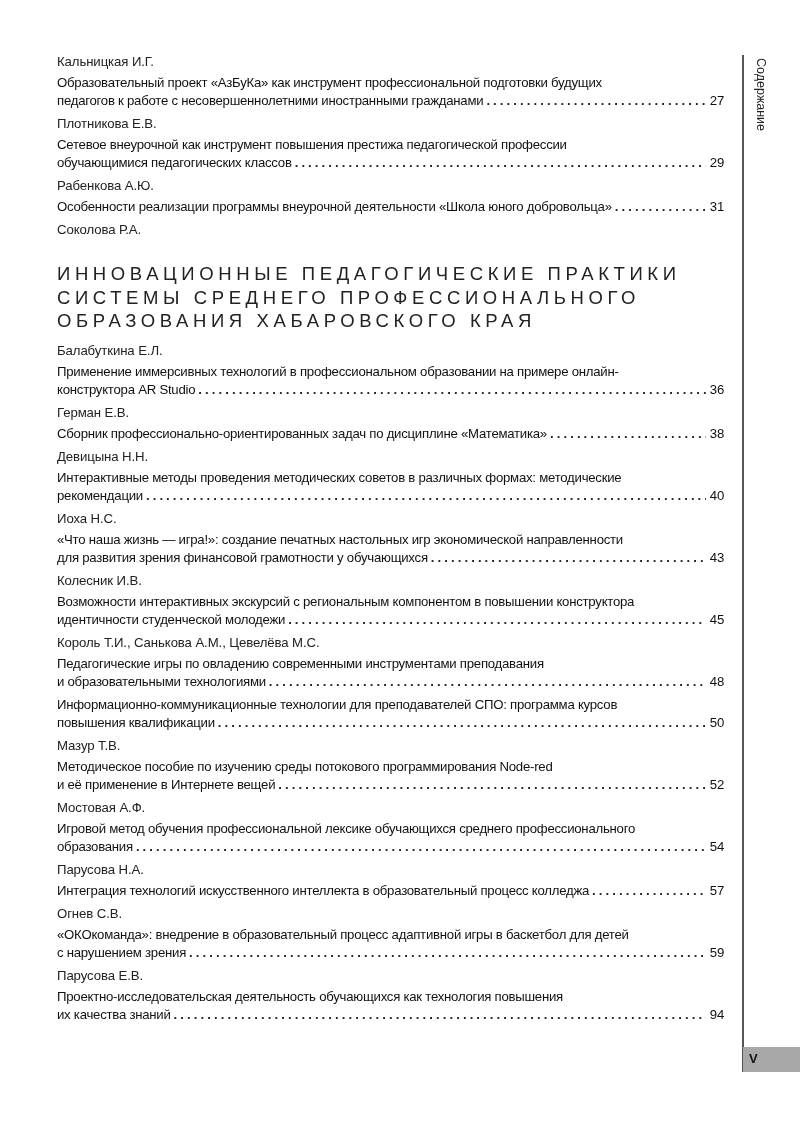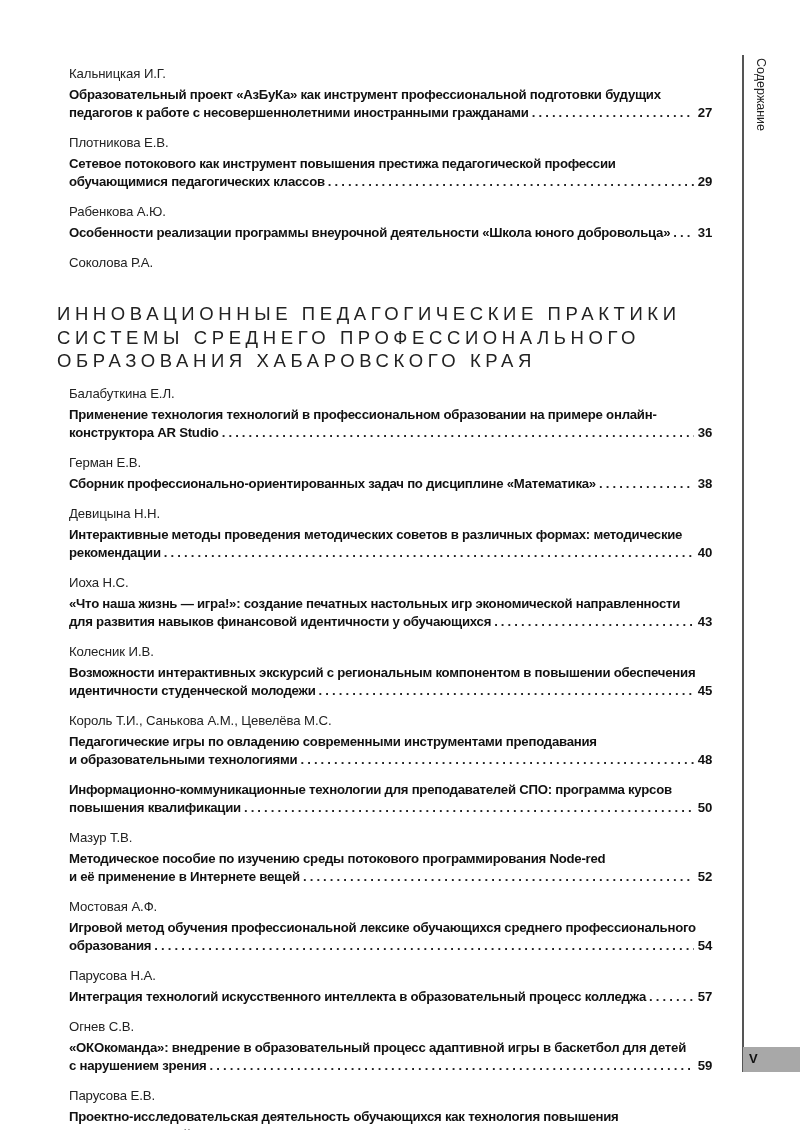--- a/index.html
+++ b/index.html
@@ -3,46 +3,46 @@
   <meta charset="utf-8">
   <style>
     html, body { margin: 0; padding: 0; background: #ffffff; }
     body {
       width: 800px; height: 1130px; position: relative; overflow: hidden;
       font-family: "Liberation Sans", sans-serif; color: #1a1a1a;
     }
     .content {
       position: absolute; left: 57px; top: 53px; width: 667px;
     }
-    .entry { margin: 12px; }
+    .entry { margin: 0; }
     .author {
       font-size: 13.2px; color: #222; line-height: 18px; height: 18px;
       margin-bottom: 3px; letter-spacing: -0.1px;
     }
     .title {
-      font-size: 13.2px; font-weight: bold; color: #111; line-height: 18px;
+      font-size: 13.2px; font-weight: normal; color: #111; line-height: 18px;
       letter-spacing: -0.25px;
       margin-bottom: 5px;
     }
     .title-last {
       display: flex; align-items: flex-start;
     }
     .title-last .txt { white-space: nowrap; }
     .title-last .dots {
       flex: 1; overflow: hidden; white-space: nowrap; margin: 0 4px 0 3px;
       letter-spacing: 2.6px; font-weight: bold; color: #222;
     }
     .title-last .dots::before {
       content: ". . . . . . . . . . . . . . . . . . . . . . . . . . . . . . . . . . . . . . . . . . . . . . . . . . . . . . . . . . . . . . . . . . . . . . . . . . . . . . . . . . . . . . . . . . . . . . . . . . . . . .";
       letter-spacing: -0.3px;
     }
     .title-last .pg { white-space: nowrap; text-align: right; }
     .section-heading {
       font-size: 18.5px; letter-spacing: 4.6px; color: #222;
-      line-height: 23.5px; margin: 30px 0 9px 0; font-weight: normal;
+      line-height: 23.5px; margin: 23px 0 9px 0; font-weight: normal;
     }
     .vline {
       position: absolute; left: 742px; top: 55px; width: 1.5px; height: 1017px;
       background: #555;
     }
     .side-label {
       position: absolute; left: 748px; top: 58px; width: 20px; height: 80px;
       writing-mode: vertical-rl; font-size: 12.5px; color: #222;
     }
     .page-tab {
@@ -71,21 +71,21 @@
           <div class="title-last">
             <span class="txt">педагогов к работе с несовершеннолетними иностранными гражданами</span>
             <span class="dots"></span>
             <span class="pg">27</span>
           </div>
         </div>
   </div>
       <div class="entry">
     <div class="author">Плотникова Е.В.</div>
     <div class="title">
-          <div>Сетевое потокового как инструмент повышения престижа педагогической профессии</div>
+          <div>Сетевое внеурочной как инструмент повышения престижа педагогической профессии</div>
           <div class="title-last">
             <span class="txt">обучающимися педагогических классов</span>
             <span class="dots"></span>
             <span class="pg">29</span>
           </div>
         </div>
   </div>
       <div class="entry">
     <div class="author">Рабенкова А.Ю.</div>
     <div class="title">
@@ -102,21 +102,21 @@
     </div>
   <div class="section-heading">
     <div>ИННОВАЦИОННЫЕ ПЕДАГОГИЧЕСКИЕ ПРАКТИКИ</div>
     <div>СИСТЕМЫ СРЕДНЕГО ПРОФЕССИОНАЛЬНОГО</div>
     <div>ОБРАЗОВАНИЯ ХАБАРОВСКОГО КРАЯ</div>
   </div>
   <div id="group2">
       <div class="entry">
     <div class="author">Балабуткина Е.Л.</div>
     <div class="title">
-          <div>Применение технология технологий в профессиональном образовании на примере онлайн-</div>
+          <div>Применение иммерсивных технологий в профессиональном образовании на примере онлайн-</div>
           <div class="title-last">
             <span class="txt">конструктора AR Studio</span>
             <span class="dots"></span>
             <span class="pg">36</span>
           </div>
         </div>
   </div>
       <div class="entry">
     <div class="author">Герман Е.В.</div>
     <div class="title">
@@ -136,30 +136,30 @@
             <span class="dots"></span>
             <span class="pg">40</span>
           </div>
         </div>
   </div>
       <div class="entry">
     <div class="author">Иоха Н.С.</div>
     <div class="title">
           <div>«Что наша жизнь — игра!»: создание печатных настольных игр экономической направленности</div>
           <div class="title-last">
-            <span class="txt">для развития навыков финансовой идентичности у обучающихся</span>
+            <span class="txt">для развития зрения финансовой грамотности у обучающихся</span>
             <span class="dots"></span>
             <span class="pg">43</span>
           </div>
         </div>
   </div>
       <div class="entry">
     <div class="author">Колесник И.В.</div>
     <div class="title">
-          <div>Возможности интерактивных экскурсий с региональным компонентом в повышении обеспечения</div>
+          <div>Возможности интерактивных экскурсий с региональным компонентом в повышении конструктора</div>
           <div class="title-last">
             <span class="txt">идентичности студенческой молодежи</span>
             <span class="dots"></span>
             <span class="pg">45</span>
           </div>
         </div>
   </div>
       <div class="entry">
     <div class="author">Король Т.И., Санькова А.М., Цевелёва М.С.</div>
     <div class="title">

